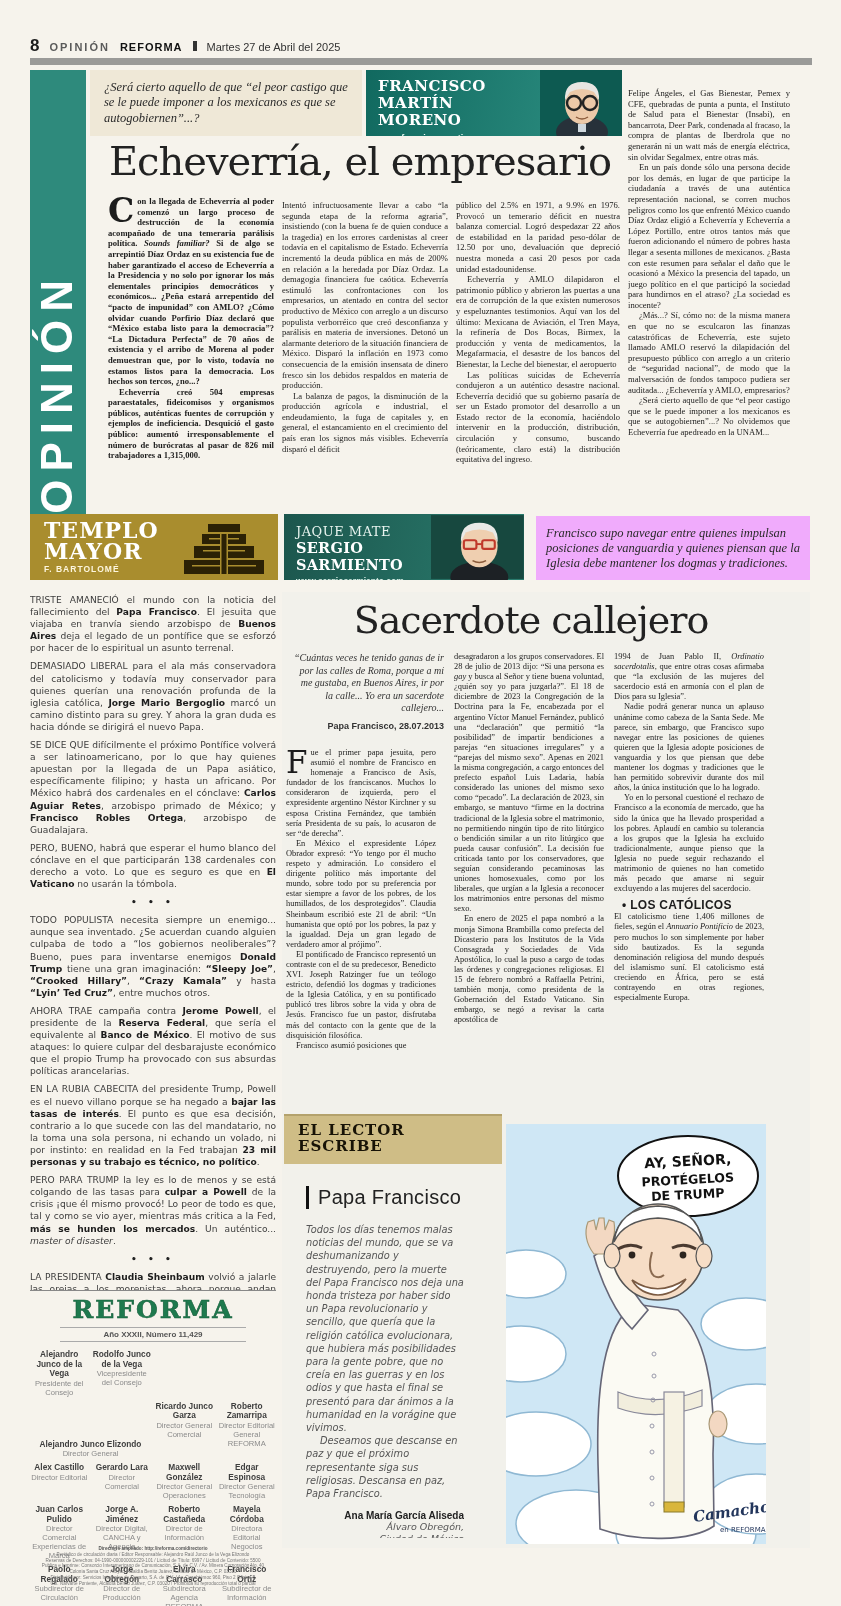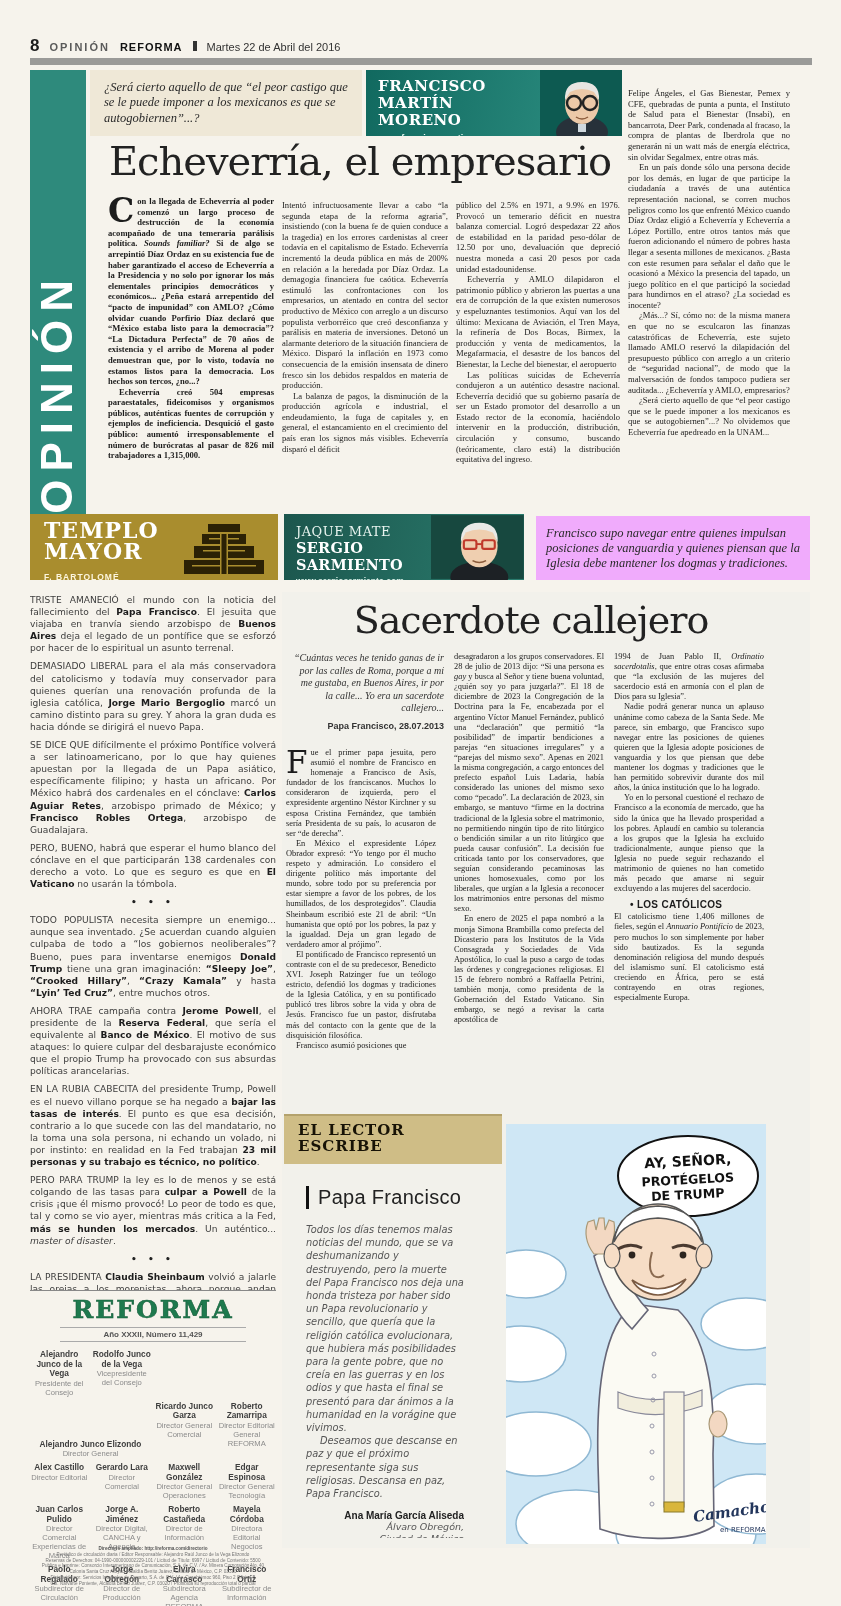--- a/index.html
+++ b/index.html
@@ -31,21 +31,21 @@
   .bodycol p:first-child{text-indent:0;}
   .bodycol p.dc::first-letter{float:left;font-size:33px;line-height:26px;padding:2px 3px 0 0;font-family:"DejaVu Serif",serif;}
   .c1{top:196px;left:108px;width:166px;height:322px;font-weight:bold;}
   .c2{top:200px;left:282px;width:166px;height:322px;}
   .c3{top:200px;left:456px;width:164px;height:322px;}
   .c4{top:88px;left:628px;width:162px;height:434px;}
   
   .templo{top:514px;left:30px;width:248px;height:66px;background:#a98d2e;display:flex;overflow:hidden;}
   .templo .tt{padding:6px 0 0 14px;}
   .templo .t1{font-family:"DejaVu Serif",serif;font-weight:bold;color:#fff;font-size:22px;line-height:21px;letter-spacing:1px;}
-  .templo .by{font-family:"Liberation Sans",sans-serif;font-weight:bold;color:#fdf6dd;font-size:8.5px;letter-spacing:1px;margin-top:10px;}
+  .templo .by{font-family:"Liberation Sans",sans-serif;font-weight:bold;color:#fdf6dd;font-size:8.5px;letter-spacing:1px;margin-top:2px;}
   .templo svg{margin-left:auto;margin-right:8px;align-self:flex-end;}
   .jaque{top:514px;left:284px;width:240px;height:66px;background:linear-gradient(100deg,#1c564d,#2a7c6e);display:flex;overflow:hidden;}
   .jaque .txt{padding:10px 0 0 12px;width:140px;}
   .jaque .k{font-family:"DejaVu Serif",serif;color:#e8f4ef;font-size:13px;letter-spacing:.5px;}
   .jaque .n{font-family:"DejaVu Serif",serif;font-weight:bold;color:#fff;font-size:14.5px;letter-spacing:.3px;}
   .jaque .url{font-family:"Liberation Sans",sans-serif;font-weight:bold;color:#d8efe7;font-size:8.5px;margin-top:3px;}
   .jaque svg{margin-left:auto;}
   .pullq{top:516px;left:536px;width:274px;height:64px;background:#f0abfc;display:flex;align-items:center;}
   .pullq p{margin:0 10px;font-style:italic;font-size:12.5px;line-height:15px;color:#2a2a2a;}
   
@@ -58,21 +58,21 @@
   .h2a{top:598px;left:292px;width:478px;text-align:center;font-family:"DejaVu Serif",serif;font-size:38px;letter-spacing:-1px;color:#222;}
   .a2quote{top:652px;left:294px;width:150px;height:88px;text-align:right;font-style:italic;font-size:10px;line-height:12.5px;color:#333;overflow:hidden;}
   .a2quote .att{font-style:normal;font-weight:bold;font-family:"Liberation Sans",sans-serif;font-size:9px;margin-top:5px;}
   .a2c{font-size:8.4px;line-height:10.1px;text-align:justify;overflow:hidden;}
   .a2c p{margin:0;text-indent:10px;}
   .a2c p:first-child{text-indent:0;}
   .a2c p.dc::first-letter{float:left;font-size:31px;line-height:24px;padding:2px 3px 0 0;font-family:"DejaVu Serif",serif;}
   .a2c1{top:748px;left:286px;width:150px;height:348px;}
   .a2c2{top:652px;left:454px;width:150px;height:444px;}
   .a2c3{top:652px;left:614px;width:150px;height:444px;}
-  .subhead{font-family:"Liberation Sans",sans-serif;font-weight:bold;font-size:10px;margin:6px 16px 2px;letter-spacing:.3px;}
+  .subhead{font-family:"Liberation Sans",sans-serif;font-weight:bold;font-size:12px;margin:6px 8px 2px;letter-spacing:.3px;}
   
   .lband{top:1114px;left:284px;width:218px;height:50px;background:#cfbd86;border-top:2px solid #b4a26c;padding:6px 0 0 14px;box-sizing:border-box;}
   .lband div{font-family:"DejaVu Serif",serif;font-weight:bold;font-size:15px;line-height:16px;letter-spacing:1px;color:#181306;}
   .letter{top:1186px;left:306px;width:158px;height:352px;overflow:hidden;}
   .letter .lt{font-family:"Liberation Sans",sans-serif;font-size:20px;color:#222;border-left:3px solid #111;padding-left:9px;margin-bottom:14px;letter-spacing:.3px;}
   .letter .lbody{font-family:"DejaVu Sans",sans-serif;font-style:italic;font-size:9.8px;line-height:13.2px;color:#555;}
   .letter .lbody p{margin:0;}
   .letter .lbody p + p{text-indent:14px;}
   .letter .sig{font-family:"Liberation Sans",sans-serif;font-weight:bold;font-size:10px;color:#222;text-align:right;margin-top:10px;}
   .letter .loc{font-family:"DejaVu Sans",sans-serif;font-style:italic;font-size:9.5px;color:#555;text-align:right;line-height:12px;}
@@ -94,21 +94,21 @@
 </head>
 <body>
 
 <div id="page">
 
   <div class="abs hdr">
     <span class="pg">8</span>
     <span class="sec">OPINIÓN</span>
     <span class="brand">REFORMA</span>
     <span class="bar"></span>
-    <span class="date">Martes 22 de Abril del 2016</span>
+    <span class="date">Martes 27 de Abril del 2025</span>
   </div>
   <div class="abs rule"></div>
 
   <div class="abs strip">
     <span>OPINIÓN</span>
   </div>
 
   <div class="abs qbox">
     <p>¿Será cierto aquello de que “el peor castigo que se le puede imponer a los mexicanos es que se autogobiernen”...?</p>
   </div>

